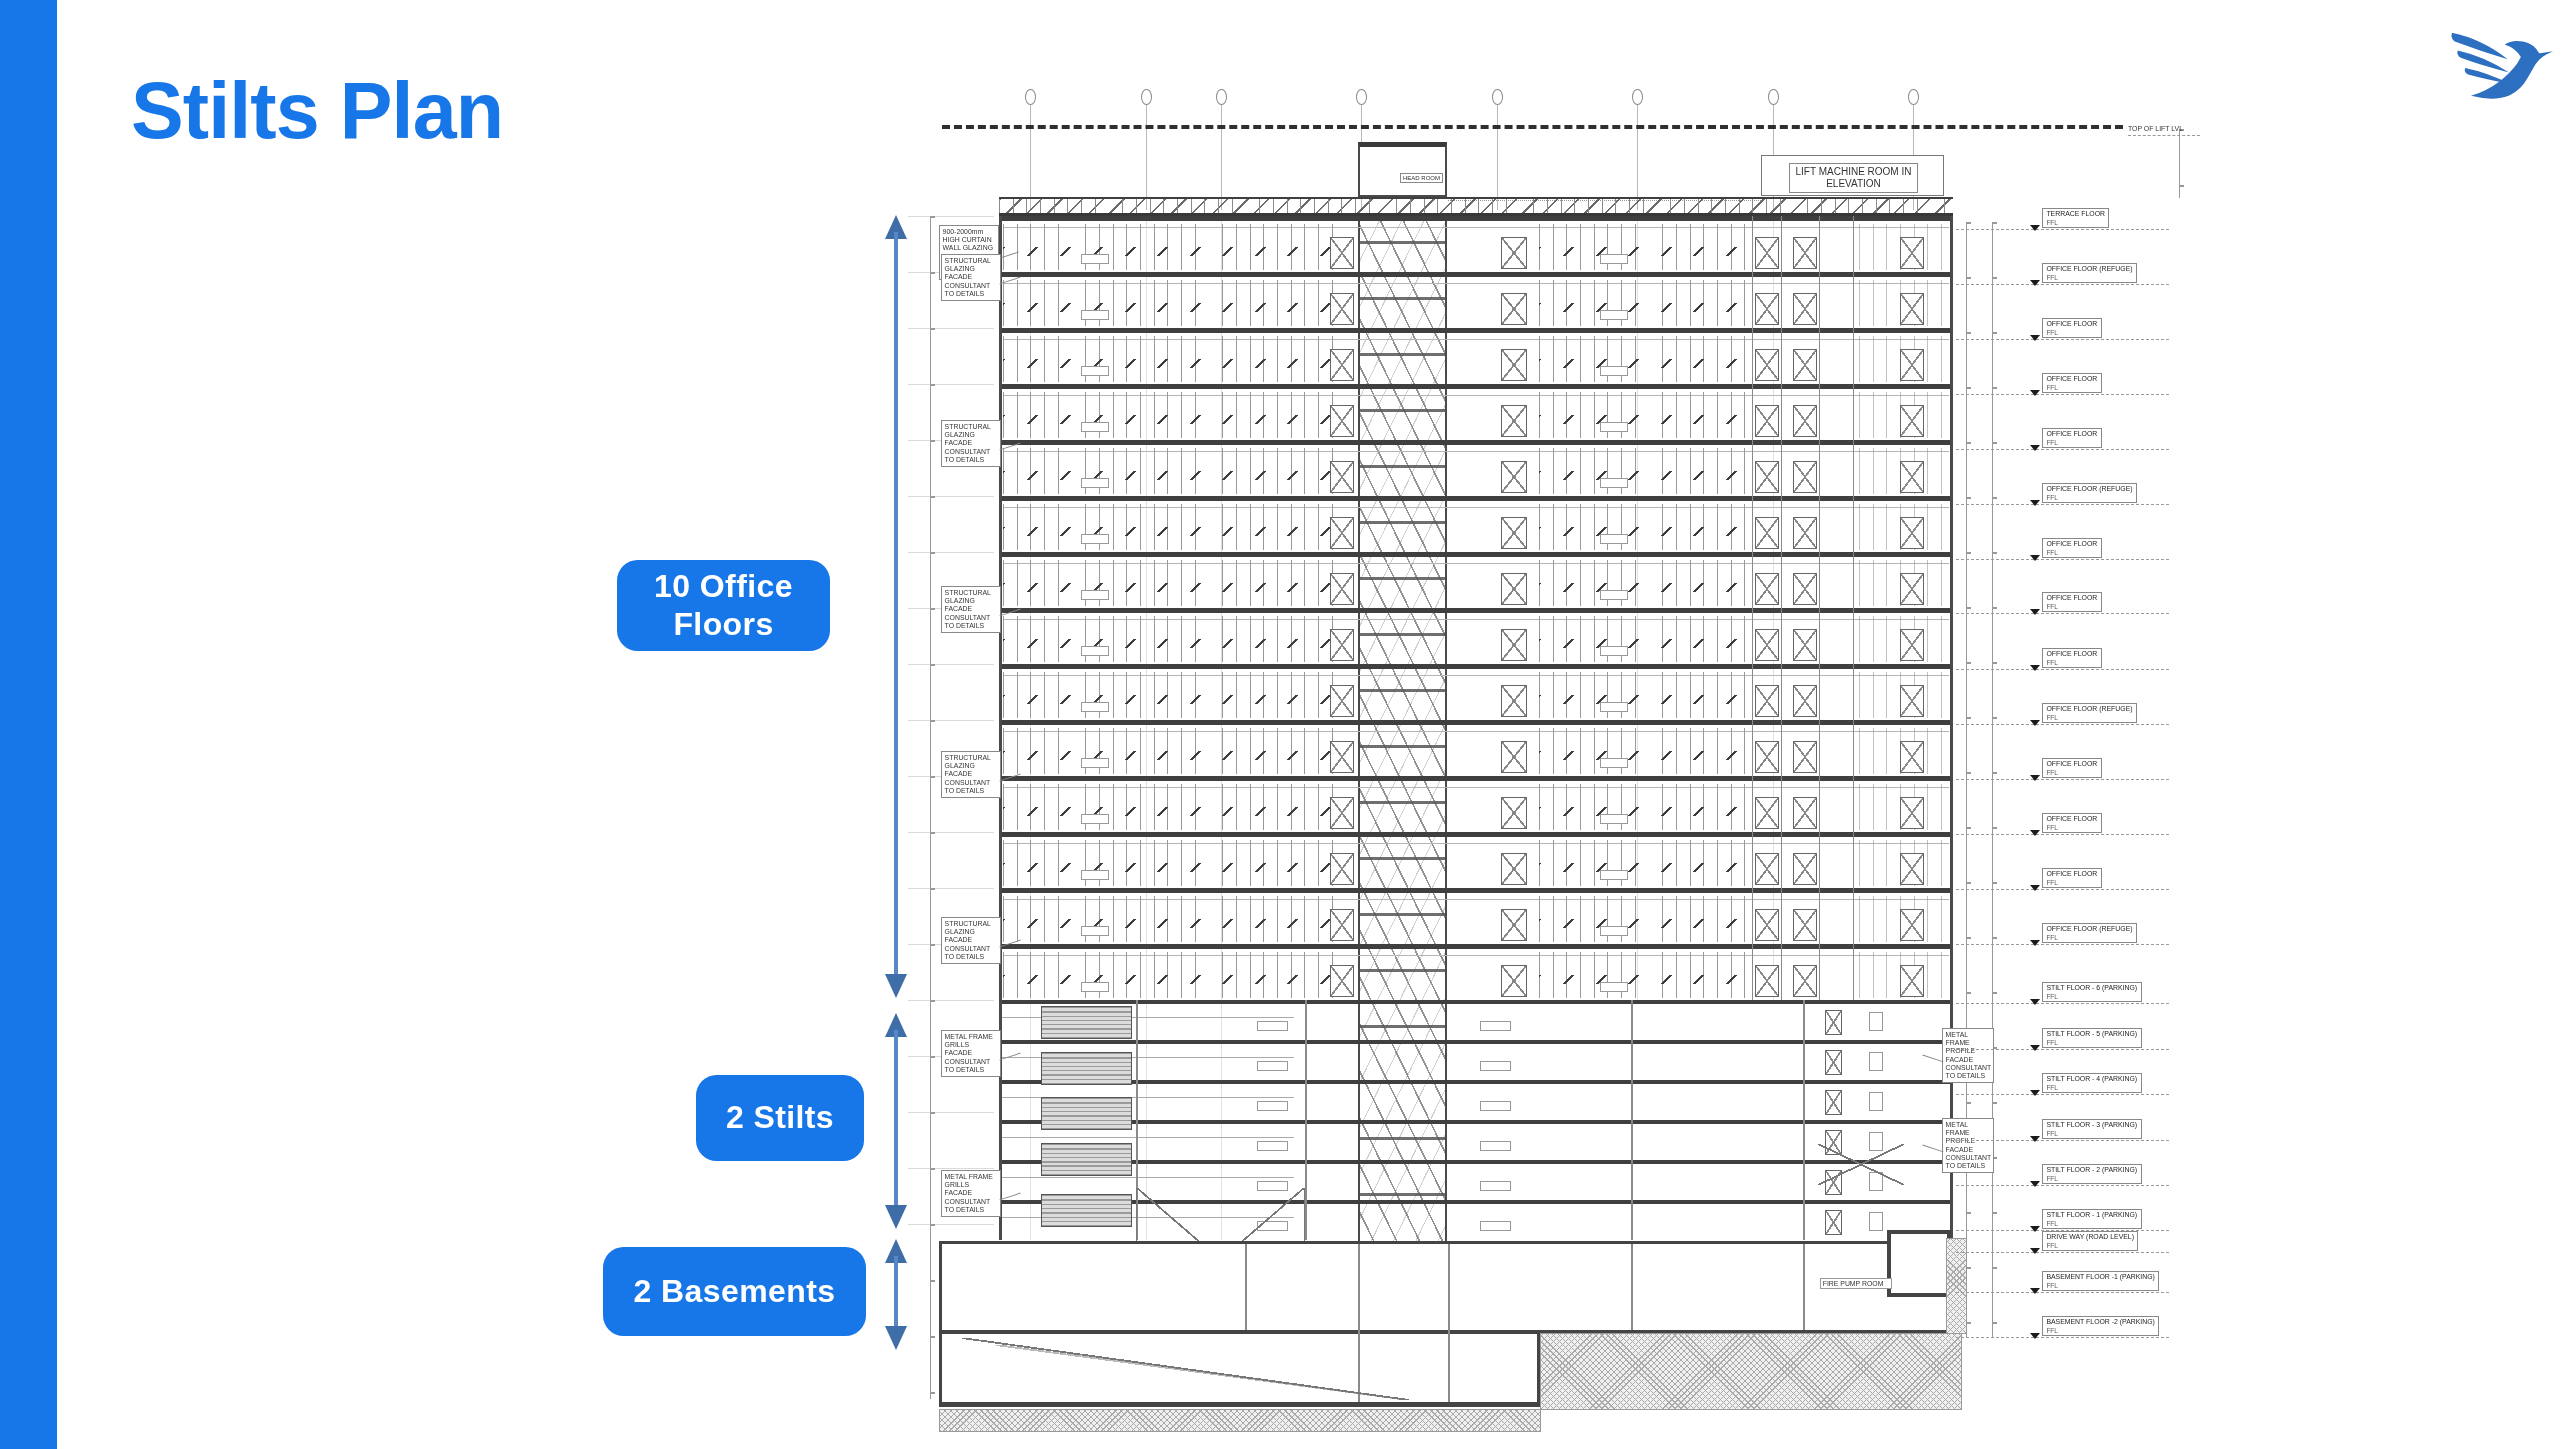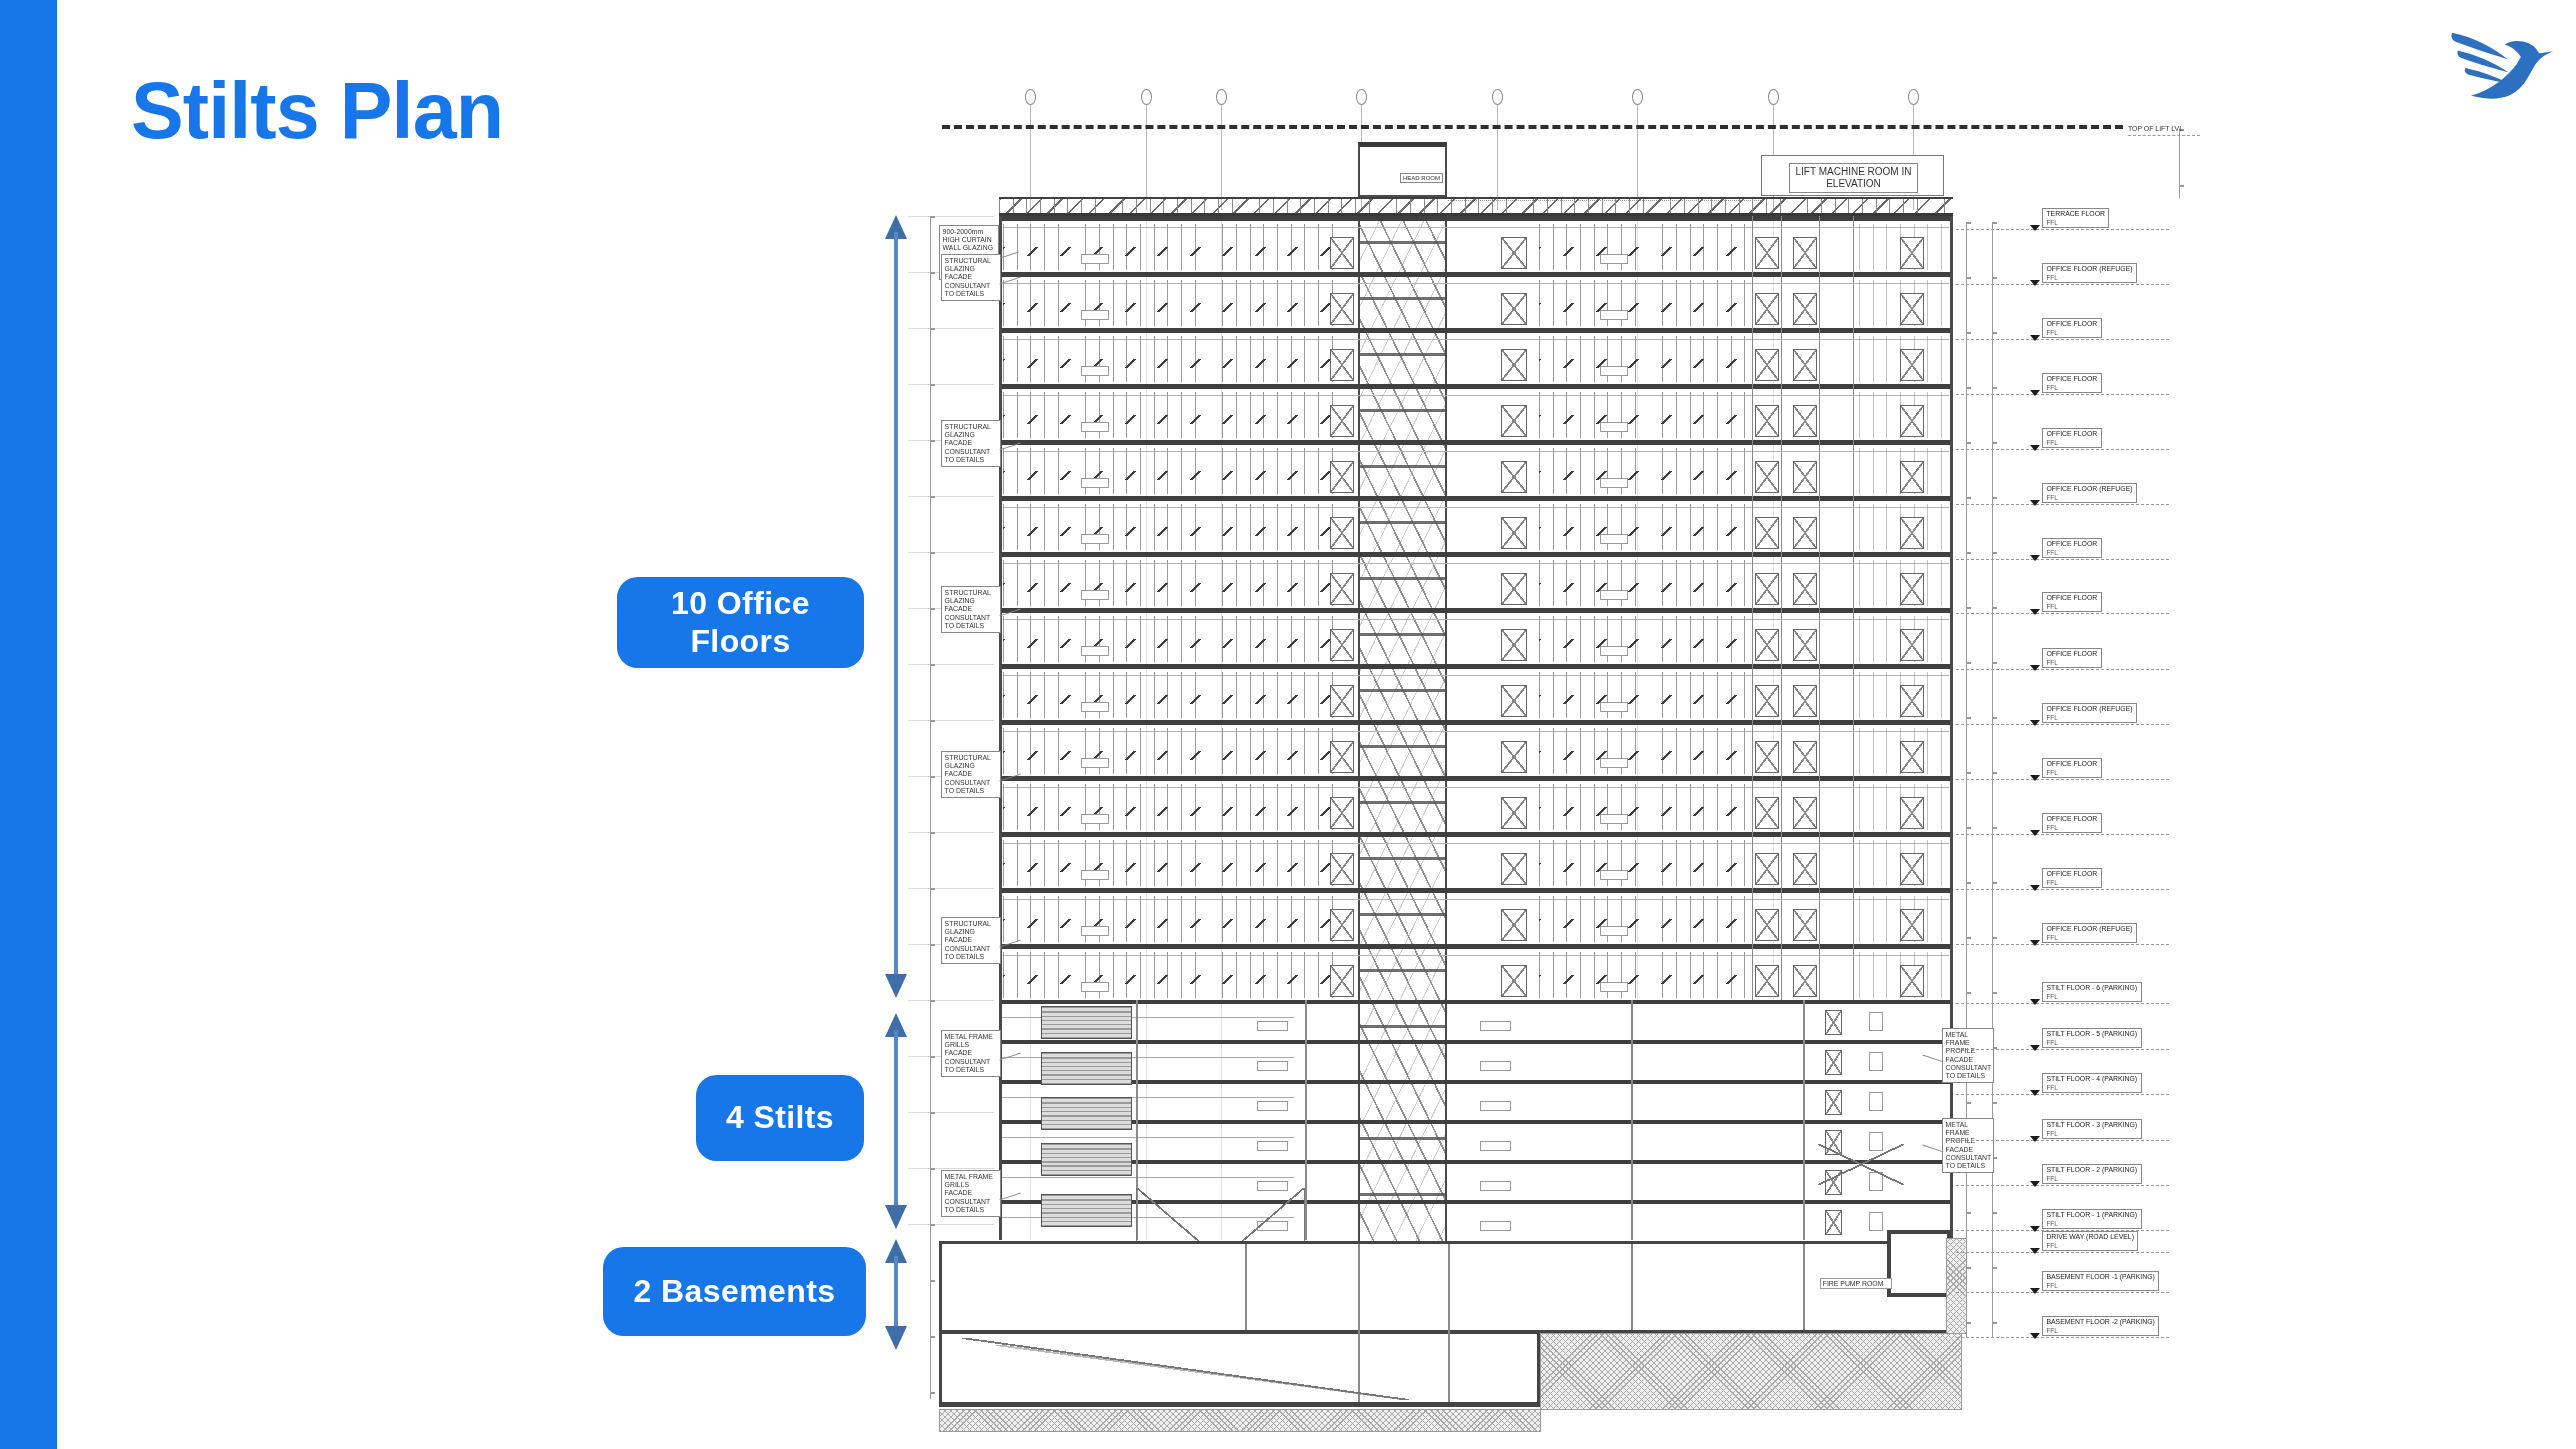--- a/index.html
+++ b/index.html
@@ -139,25 +139,25 @@
 
 <svg class="abs" id="logo" viewBox="0 0 150 120">
   <g fill="#2d6fc0">
     <path d="M6 12 Q46 20 82 48 Q44 37 10 24 Q4 20 6 12 Z"></path>
     <path d="M14 36 Q50 44 84 66 Q48 57 18 46 Q12 42 14 36 Z"></path>
     <path d="M24 60 Q54 66 86 82 Q54 76 28 69 Q22 66 24 60 Z"></path>
     <path d="M32 98 Q64 106 85 97 Q100 90 109 74 L120 55 Q126 46 136 41 L144 37 L125 40 Q118 27 103 24 Q88 21 78 28 Q93 33 100 45 L95 54 Q85 68 70 79 Q54 91 32 98 Z"></path>
   </g>
 </svg>
 
-<div class="abs pill" style="left: 617px; top: 560px; width: 247px; height: 91px; margin-top: 17px;">
+<div class="abs pill" style="left: 617px; top: 560px; width: 213px; height: 91px;">
     <span>10 Office Floors</span>
   </div>
 <div class="abs pill" style="left: 696px; top: 1075px; width: 168px; height: 86px;">
-    <span>4 Stilts</span>
+    <span>2 Stilts</span>
   </div>
 <div class="abs pill" style="left: 603px; top: 1247px; width: 263px; height: 89px;">
     <span>2 Basements</span>
   </div>
 
 <div class="abs dim-arrow" style="left: 885px; top: 215px; height: 783px;">
     <div class="head-top"></div>
     <div class="line"></div>
     <div class="head-bot"></div>
   </div>

